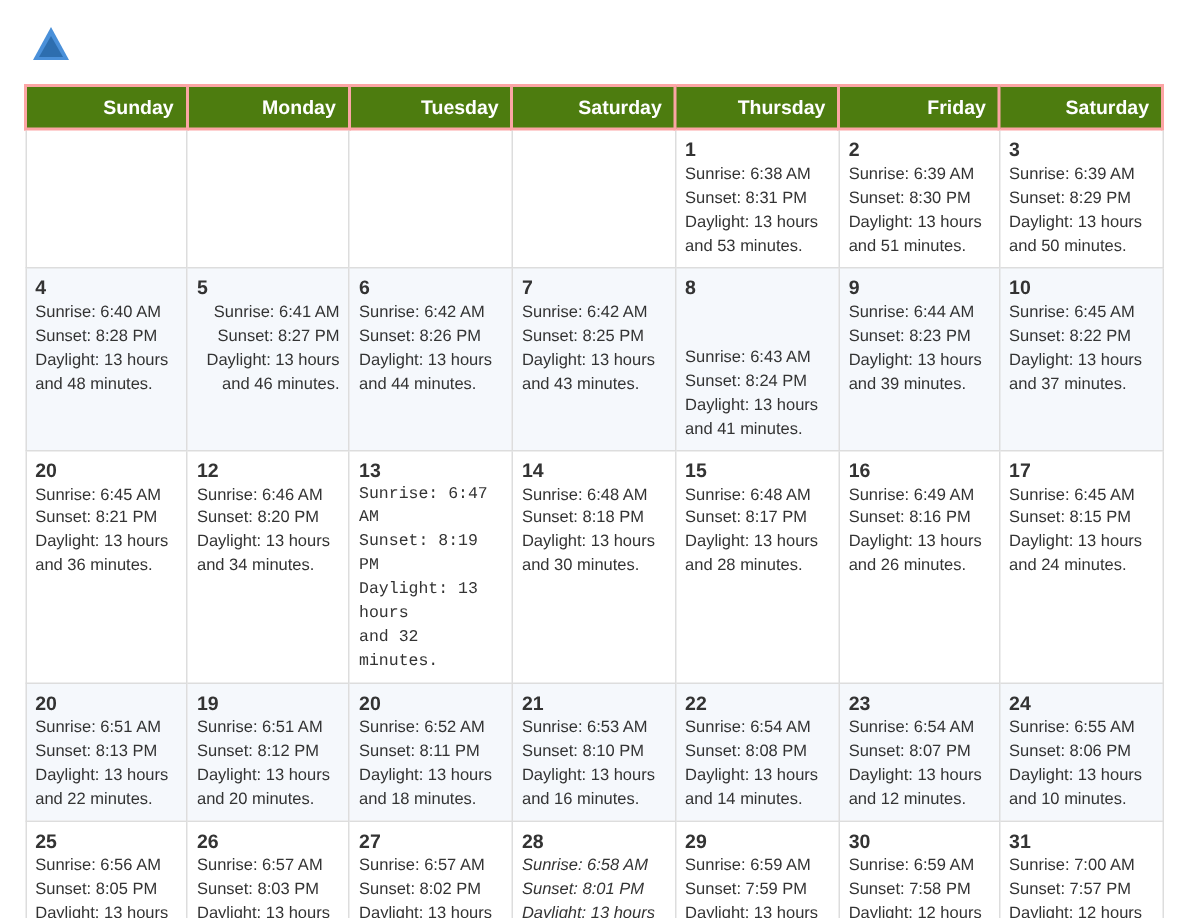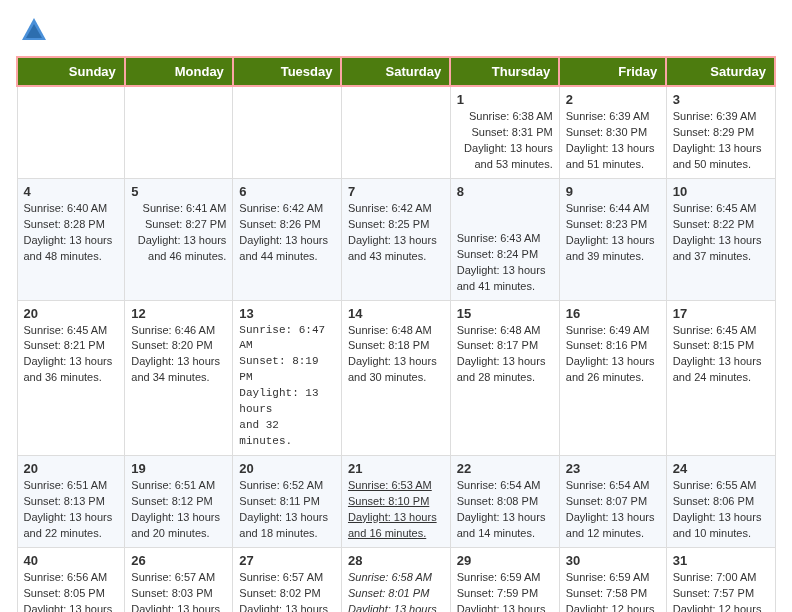--- a/index.html
+++ b/index.html
@@ -124,21 +124,21 @@
       </tr>
   </thead>
   <tbody id="calendar-body">
   <tr>
         <td class="empty-cell"></td>
         <td class="empty-cell"></td>
         <td class="empty-cell"></td>
         <td class="empty-cell"></td>
         <td>
           <div class="day-num">1</div>
-          <div class="day-info" style="white-space: pre-line; text-align: right;">Sunrise: 6:38 AM
+          <div class="day-info" style="white-space: pre-line;">Sunrise: 6:38 AM
 Sunset: 8:31 PM
 Daylight: 13 hours
 and 53 minutes.</div>
         </td>
         <td>
           <div class="day-num">2</div>
           <div class="day-info" style="white-space: pre-line;">Sunrise: 6:39 AM
 Sunset: 8:30 PM
 Daylight: 13 hours
 and 51 minutes.</div>
@@ -270,21 +270,21 @@
         </td>
         <td>
           <div class="day-num">20</div>
           <div class="day-info" style="white-space: pre-line;">Sunrise: 6:52 AM
 Sunset: 8:11 PM
 Daylight: 13 hours
 and 18 minutes.</div>
         </td>
         <td>
           <div class="day-num">21</div>
-          <div class="day-info" style="white-space: pre-line; text-decoration: underline;">Sunrise: 6:53 AM
+          <div class="day-info" style="white-space: pre-line;">Sunrise: 6:53 AM
 Sunset: 8:10 PM
 Daylight: 13 hours
 and 16 minutes.</div>
         </td>
         <td>
           <div class="day-num">22</div>
           <div class="day-info" style="white-space: pre-line;">Sunrise: 6:54 AM
 Sunset: 8:08 PM
 Daylight: 13 hours
 and 14 minutes.</div>
@@ -299,21 +299,21 @@
         <td>
           <div class="day-num">24</div>
           <div class="day-info" style="white-space: pre-line;">Sunrise: 6:55 AM
 Sunset: 8:06 PM
 Daylight: 13 hours
 and 10 minutes.</div>
         </td>
       </tr>
       <tr>
         <td>
-          <div class="day-num">40</div>
+          <div class="day-num">25</div>
           <div class="day-info" style="white-space: pre-line;">Sunrise: 6:56 AM
 Sunset: 8:05 PM
 Daylight: 13 hours
 and 8 minutes.</div>
         </td>
         <td>
           <div class="day-num">26</div>
           <div class="day-info" style="white-space: pre-line;">Sunrise: 6:57 AM
 Sunset: 8:03 PM
 Daylight: 13 hours

